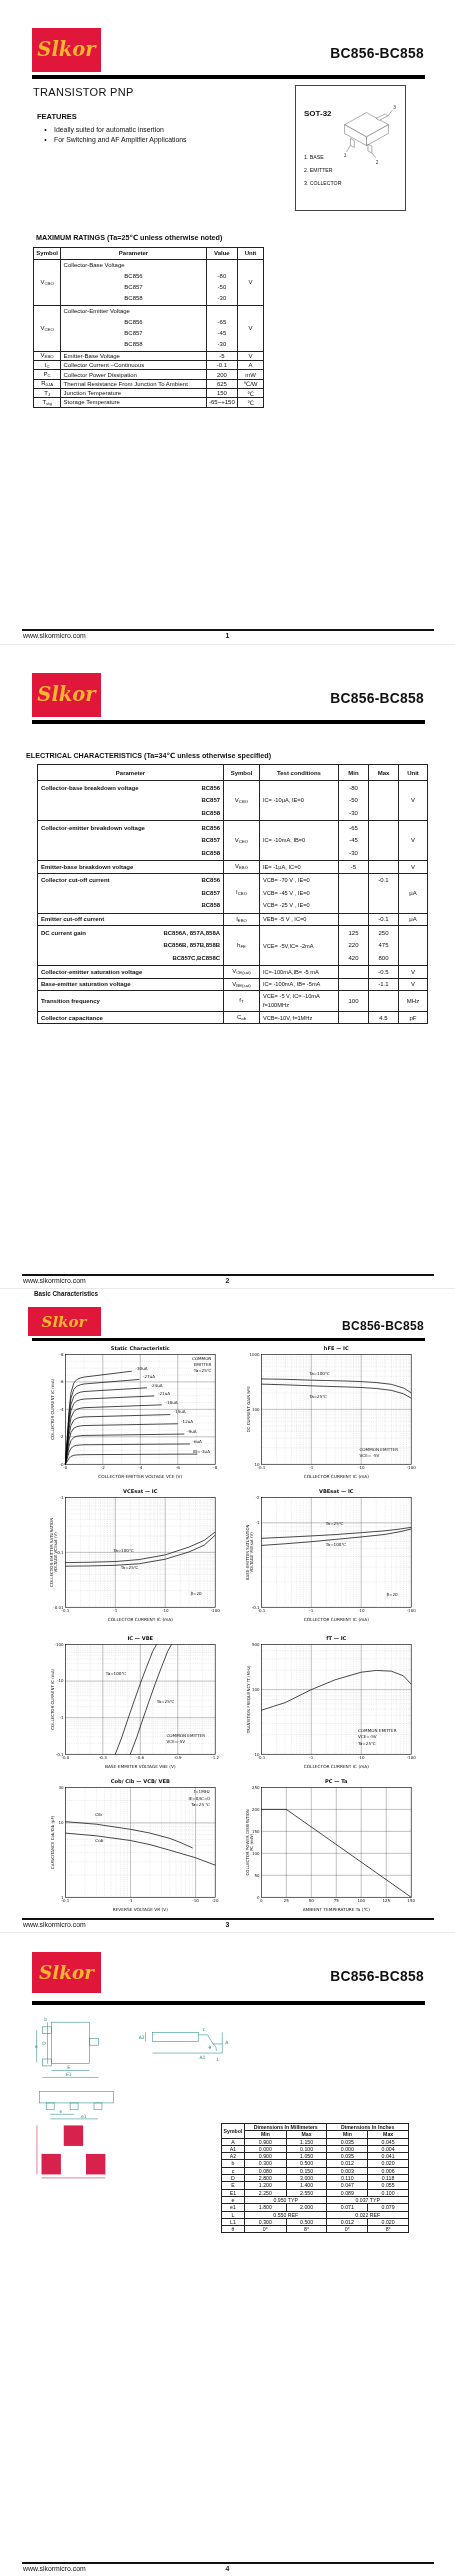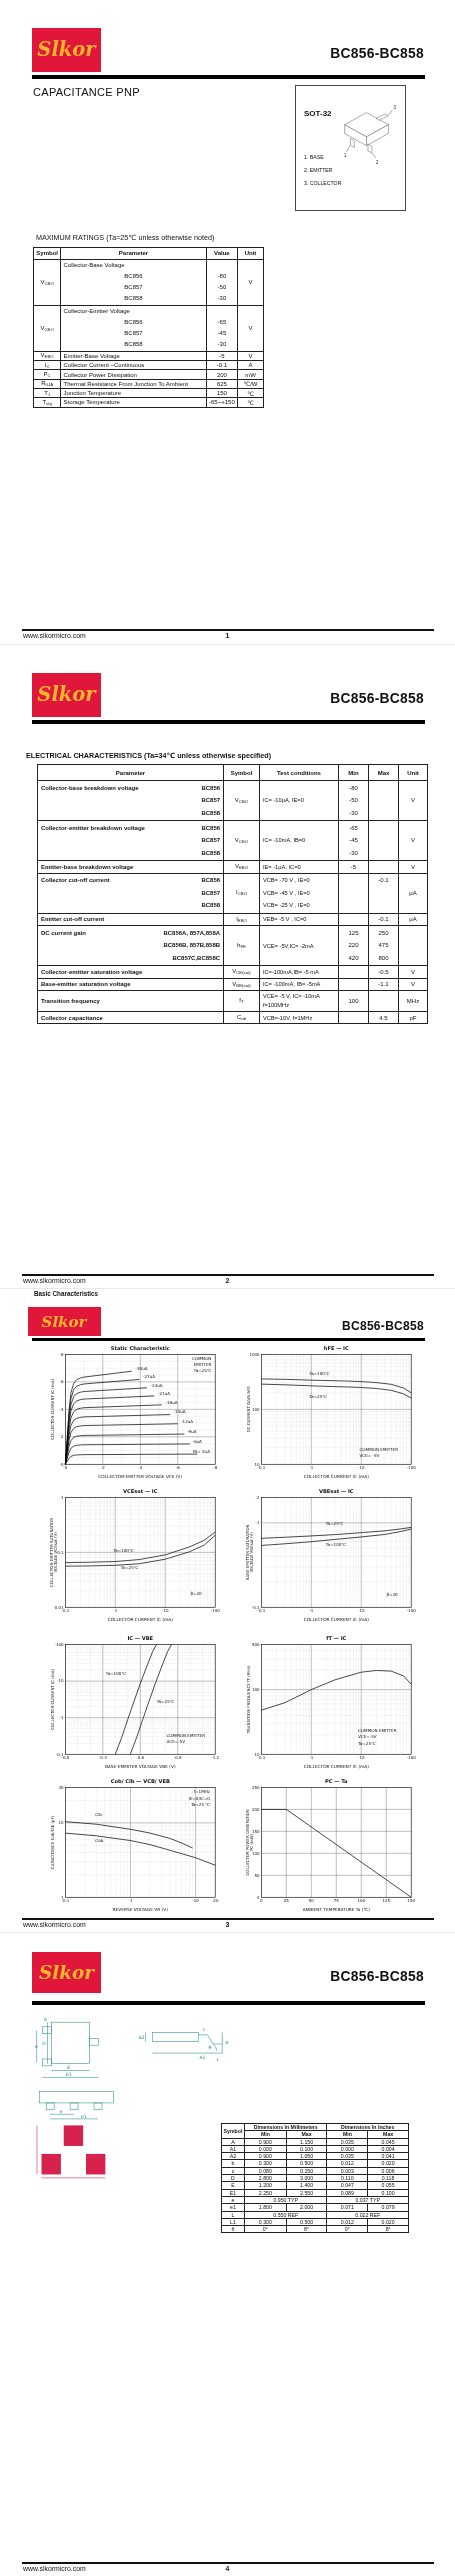--- a/index.html
+++ b/index.html
@@ -25,21 +25,21 @@
   .features{position:absolute;left:37px;top:112px;width:206px}
   .features h3{font-size:7.5px;font-weight:bold;margin-bottom:4.6px}
   .feat-item{font-size:6.9px;margin-bottom:3.4px;display:flex}
   .feat-bullet{width:17px;text-align:center}
   .sot-box{position:absolute;left:295px;top:85px;width:111px;height:126px;border:0.6px solid #444}
   .sot-name{position:absolute;left:8px;top:23px;font-size:8px;font-weight:bold}
   .pin-list{position:absolute;left:8px;top:68px}
   .pin-list div{font-size:5.2px;margin-bottom:6.9px}
   .pkg3d{position:absolute;right:2.3px;top:3.4px}
 
-  .mr-title{position:absolute;left:36px;top:233px;font-size:7.2px;font-weight:normal}
+  .mr-title{position:absolute;left:36px;top:233px;font-size:7.2px;font-weight:bold}
   .mr-wrap{position:absolute;left:33px;top:247px;width:231px}
   table{border-collapse:collapse;width:100%}
   .mr-table td,.mr-table th{border:0.6px solid #222;font-size:6px;padding:0.6px 2.3px;vertical-align:middle}
   .mr-table th{height:11.5px;font-weight:bold;text-align:center}
   .mr-table .c{text-align:center}
   .mr-table .pline{height:11px;line-height:11px;text-align:left}
   .mr-table .vname{height:11px;line-height:11px;text-align:center}
   .mr-table td div{height:11px;line-height:11px}
   .ssub{font-size:4.3px;vertical-align:-1.1px}
 
@@ -71,22 +71,33 @@
 </style>
 </head>
 <body>
 
 <div class="page" id="p1">
   <div class="logo" style="left: 32px; top: 27.5px; width: 69px; height: 44px; background: rgb(224, 23, 58);">
     <span class="logo-text" style="font-size: 19.5px; color: rgb(248, 182, 45);">Slkor</span>
   </div>
   <div class="part-no" style="top:46px;font-size:13.8px">BC856-BC858</div>
   <div class="hrule" style="top:75px;height:4px"></div>
-  <div class="doc-subtitle">CAPACITANCE PNP</div>
-
+  <div class="doc-subtitle">TRANSISTOR PNP</div>
+
+  <div class="features">
+    <h3>FEATURES</h3>
+    <div class="feat-item">
+      <span class="feat-bullet">•</span>
+      <span>Ideally suited for automatic insertion</span>
+    </div>
+    <div class="feat-item">
+      <span class="feat-bullet">•</span>
+      <span>For Switching and AF Amplifier Applications</span>
+    </div>
+  </div>
 
   <div class="sot-box">
     <div class="sot-name">SOT-32</div>
     <div class="pkg3d">
       <svg width="73" height="86" viewBox="0 0 150 150">
         <g stroke="#555" fill="#fff" stroke-width="1">
           <polygon points="30,60 75,35 120,60 75,85"></polygon>
           <polygon points="30,60 30,78 75,103 75,85"></polygon>
           <polygon points="120,60 120,78 75,103 75,85"></polygon>
           <polygon points="95,47 113,38 119,42 101,51"></polygon>

